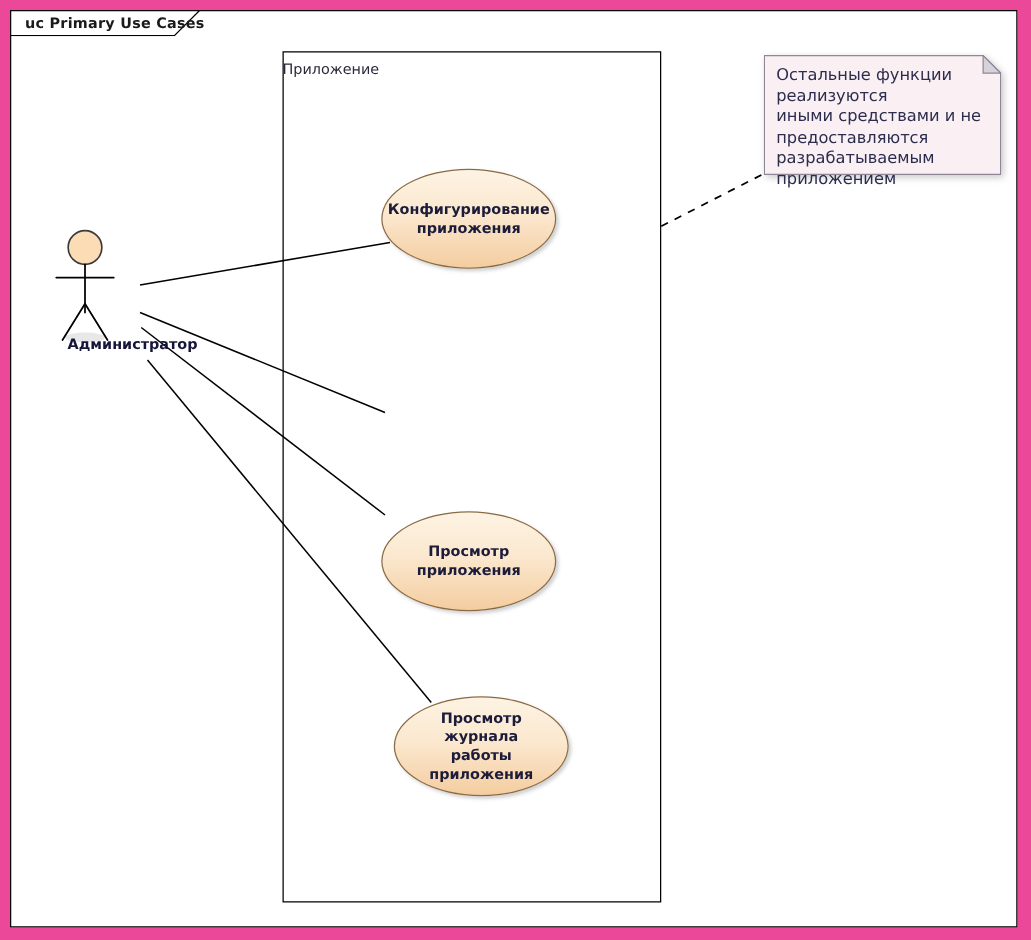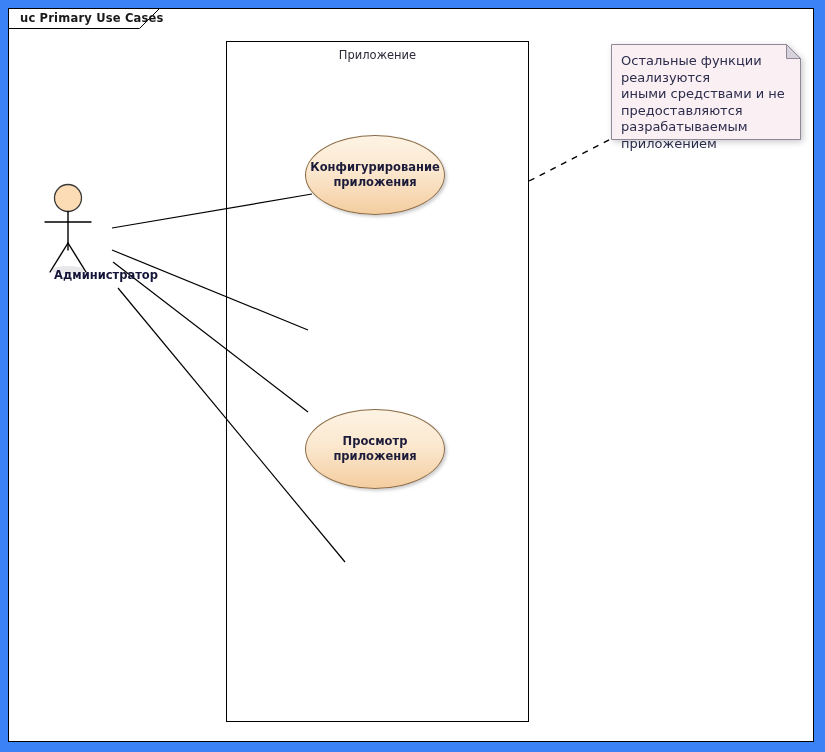--- a/index.html
+++ b/index.html
@@ -5,21 +5,21 @@
   html, body {
     margin: 0;
     padding: 0;
     background: #ffffff;
     font-family: "DejaVu Sans", "Liberation Sans", sans-serif;
   }
   #canvas {
     position: relative;
     width: 825px;
     height: 752px;
-    background: #3b82f6;
+    background: #ec4899;
     overflow: hidden;
   }
   
   #diagram-frame {
     position: absolute;
     left: 8px;
     top: 8px;
     width: 806px;
     height: 734px;
     border: 1px solid #000000;
@@ -61,21 +61,20 @@
     height: 681px;
     border: 1px solid #000000;
     box-sizing: border-box;
     background: transparent;
   }
   #boundary-label {
     position: absolute;
     left: 226px;
     top: 48px;
     width: 303px;
-    text-align: center;
     font-size: 11.5px;
     color: #2a2a3a;
     white-space: nowrap;
   }
   
   .usecase {
     position: absolute;
     border-radius: 50%;
     border: 1px solid #8a6b45;
     box-sizing: border-box;
@@ -195,20 +194,24 @@
     <span class="usecase-label">Конфигурирование
 приложения</span>
   </div>
 
 
   <div class="usecase" style="left:305px; top:409px; width:140px; height:80px;">
     <span class="usecase-label">Просмотр
 приложения</span>
   </div>
 
+  <div class="usecase" style="left:315px; top:557px; width:140px; height:80px;">
+    <span class="usecase-label">Просмотр журнала
+работы приложения</span>
+  </div>
 
   <div id="note">
     <svg id="note-shape" viewBox="0 0 190 96">
       <path d="M0.5,0.5 L175.5,0.5 L189.5,14.5 L189.5,95.5 L0.5,95.5 Z" fill="#faf0f4" stroke="#8f8796" stroke-width="1"></path>
       <path d="M175.5,0.5 L175.5,14.5 L189.5,14.5 Z" fill="#d6d2dc" stroke="#8f8796" stroke-width="1"></path>
     </svg>
     <div id="note-text">Остальные функции реализуются
 иными средствами и не
 предоставляются
 разрабатываемым приложением</div>

